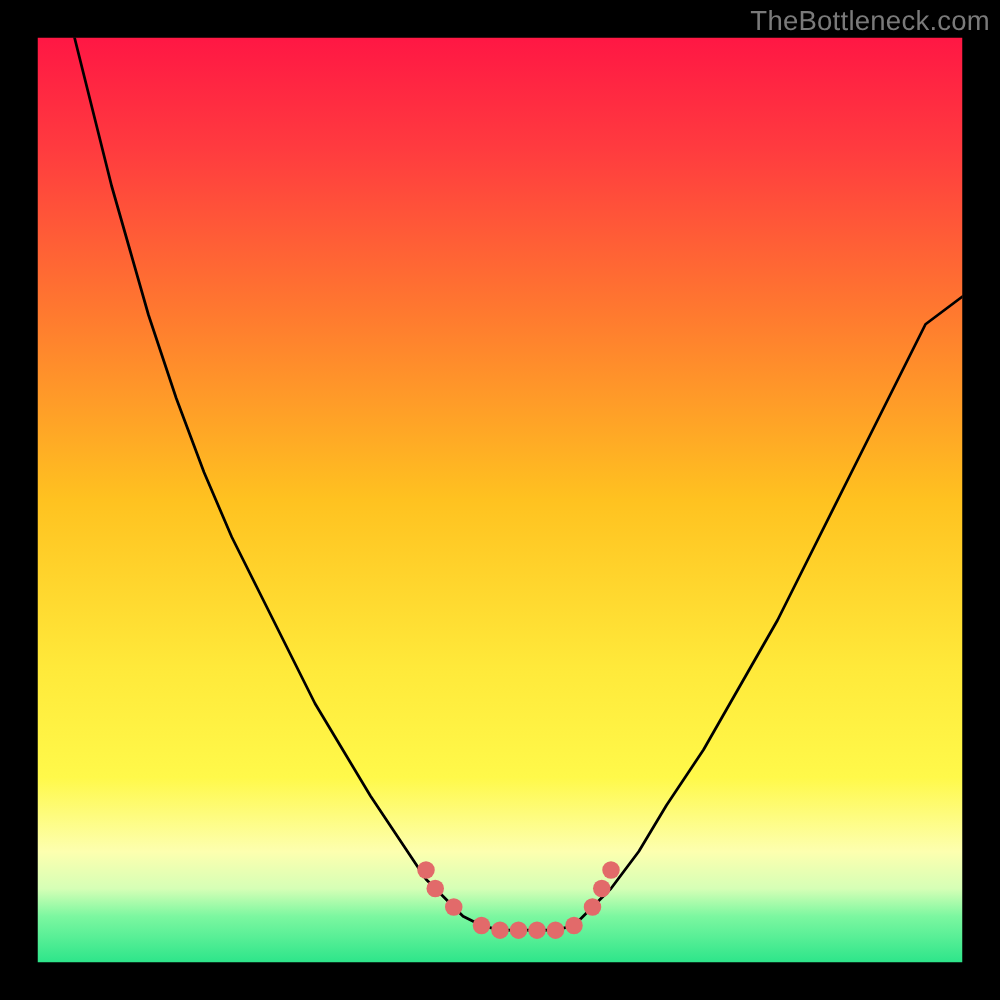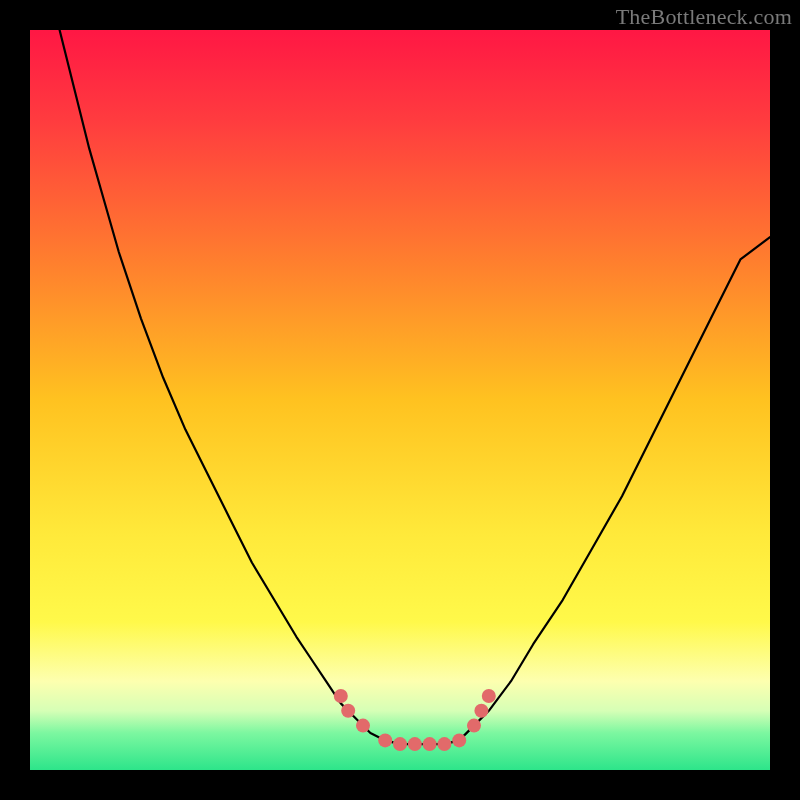--- a/index.html
+++ b/index.html
@@ -11,21 +11,20 @@
     overflow: hidden;
     font-family: Arial, Helvetica, sans-serif;
   }
   .frame {
     position: absolute;
     top: 0;
     left: 0;
     width: 800px;
     height: 800px;
     background: #000;
-    font-family: Liberation Serif, serif;
   }
   .plot-area {
     position: absolute;
     left: 30px;
     top: 30px;
     width: 740px;
     height: 740px;
   }
   .watermark {
     position: absolute;

